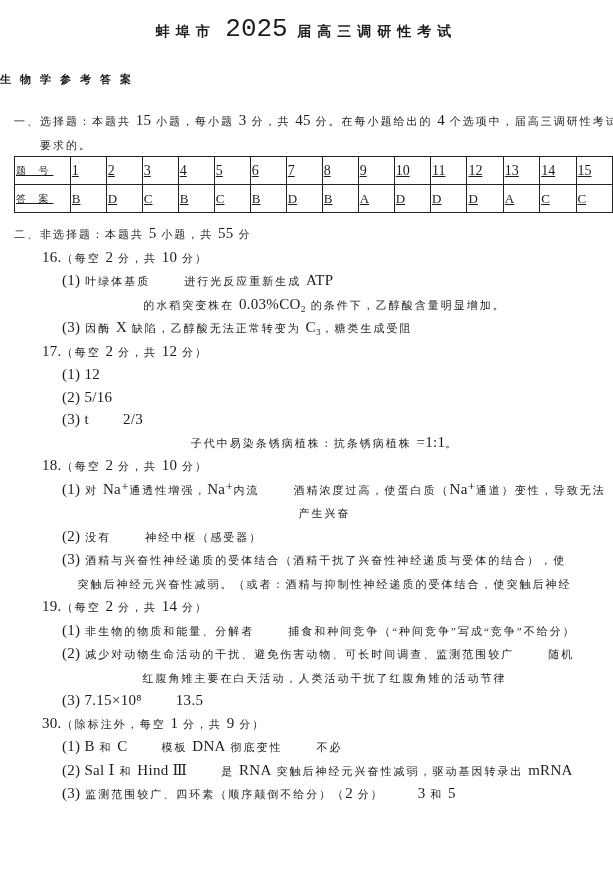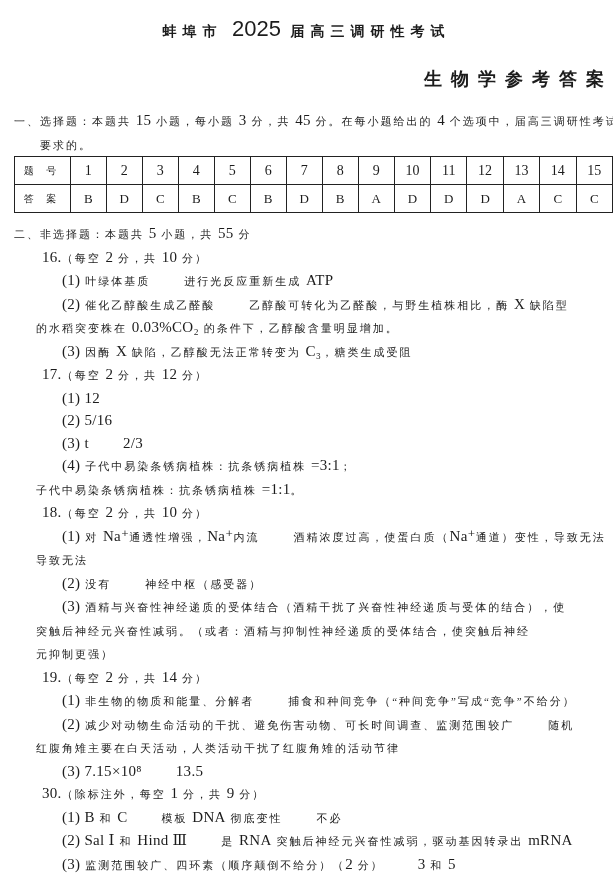--- a/index.html
+++ b/index.html
@@ -5,36 +5,36 @@
   html,body{margin:0;padding:0;}
   body{
     width:613px;height:880px;background:#ffffff;color:#1c1c1c;
     font-family:"Liberation Serif","DejaVu Serif",serif;
     overflow:hidden;
   }
   #doc{padding-top:10px;}
   
   .sc{font-family:"Liberation Serif","DejaVu Serif",serif;font-size:11px;letter-spacing:2px;}
   .sn{font-family:"Liberation Serif","DejaVu Serif",serif;font-size:15px;letter-spacing:0.3px;}
-  .sN{font-family:Liberation Sans, sans-serif;font-size:22px;margin-top:23px;}
+  .sN{font-family:Liberation Mono, monospace;font-size:26px;margin-top:23px;}
   .sg{display:inline-block;width:34px;}
   
   .line{line-height:22.5px;white-space:nowrap;}
   .L0{margin-left:14px;}
   .L1{margin-left:40px;}
   .L2{margin-left:42px;}
   .L3{margin-left:62px;}
-  .L4{margin-left:36px;}
+  .L4{margin-left:36px;text-align:center;}
   
   .t1{text-align:center;margin-top:2px;line-height:34px;white-space:nowrap;}
   .t1 .sc{font-weight:bold;font-size:14px;letter-spacing:6px;}
-  .t2{text-align:right;margin:18px 0 18px 0;font-weight:bold;font-size:18px;letter-spacing:9px;line-height:24px;}
+  .t2{text-align:left;margin:18px 0 18px 0;font-weight:bold;font-size:11px;letter-spacing:9px;line-height:24px;}
   
   .anstable{border-collapse:collapse;margin:0 0 9px 14px;}
-  .anstable td{border:1.4px solid #222;text-align:center;vertical-align:middle;}
+  .anstable td{border:1.4px solid #222;vertical-align:middle;text-decoration:underline;}
   .anstable td.lab{width:56px;height:25px;font-size:10px;letter-spacing:5px;}
   .anstable td.numcell{width:35px;height:25px;font-size:14px;}
   .anstable td.anscell{height:25px;font-size:13px;}
 </style>
 </head>
 <body>
 
 <div id="doc">
   <div class="t1 line" id="t1"><span class="sc">蚌埠市 </span><span class="sN">2025</span><span class="sc"> 届高三调研性考试</span></div>
   <div class="t2">生物学参考答案</div>
@@ -77,36 +77,33 @@
             <td class="anscell">D</td>
             <td class="anscell">A</td>
             <td class="anscell">C</td>
             <td class="anscell">C</td>
           </tr>
         </tbody>
       </table>
       <div class="line L0"><span class="sc">二、非选择题：本题共 </span><span class="sn">5</span><span class="sc"> 小题，共 </span><span class="sn">55</span><span class="sc"> 分</span></div>
       <div class="line L2"><span class="sn">16.</span><span class="sc">（每空 </span><span class="sn">2</span><span class="sc"> 分，共 </span><span class="sn">10</span><span class="sc"> 分）</span></div>
       <div class="line L3"><span class="sn">(1)</span><span class="sc"> 叶绿体基质</span><span class="sg"></span><span class="sc">进行光反应重新生成 </span><span class="sn">ATP</span></div>
-      <div class="line L3"><span class="sn">(2)</span><span class="sc"> 催化乙醇酸生成乙醛酸</span><span class="sg"></span><span class="sc">乙醇酸可转化为乙醛酸，与野生植株相比，酶 </span><span class="sn">X</span><span class="sc"> 缺陷型</span></div>
       <div class="line L4"><span class="sc">的水稻突变株在 </span><span class="sn">0.03%CO₂</span><span class="sc"> 的条件下，乙醇酸含量明显增加。</span></div>
       <div class="line L3"><span class="sn">(3)</span><span class="sc"> 因酶 </span><span class="sn">X</span><span class="sc"> 缺陷，乙醇酸无法正常转变为 </span><span class="sn">C₃</span><span class="sc">，糖类生成受阻</span></div>
       <div class="line L2"><span class="sn">17.</span><span class="sc">（每空 </span><span class="sn">2</span><span class="sc"> 分，共 </span><span class="sn">12</span><span class="sc"> 分）</span></div>
       <div class="line L3"><span class="sn">(1)</span><span class="sn"> 12</span></div>
       <div class="line L3"><span class="sn">(2)</span><span class="sn"> 5/16</span></div>
       <div class="line L3"><span class="sn">(3)</span><span class="sn"> t</span><span class="sg"></span><span class="sn">2/3</span></div>
-      <div class="line L3"><span class="sn">(4)</span><span class="sc"> 子代中易染条锈病植株：抗条锈病植株 </span><span class="sn">=3:1</span><span class="sc">；</span></div>
       <div class="line L4"><span class="sc">子代中易染条锈病植株：抗条锈病植株 </span><span class="sn">=1:1</span><span class="sc">。</span></div>
       <div class="line L2"><span class="sn">18.</span><span class="sc">（每空 </span><span class="sn">2</span><span class="sc"> 分，共 </span><span class="sn">10</span><span class="sc"> 分）</span></div>
       <div class="line L3"><span class="sn">(1)</span><span class="sc"> 对 </span><span class="sn">Na⁺</span><span class="sc">通透性增强，</span><span class="sn">Na⁺</span><span class="sc">内流</span><span class="sg"></span><span class="sc">酒精浓度过高，使蛋白质（</span><span class="sn">Na⁺</span><span class="sc">通道）变性，导致无法</span></div>
-      <div class="line L4"><span class="sc">导致无法</span></div>
+      <div class="line L4"><span class="sc">产生兴奋</span></div>
       <div class="line L3"><span class="sn">(2)</span><span class="sc"> 没有</span><span class="sg"></span><span class="sc">神经中枢（感受器）</span></div>
       <div class="line L3"><span class="sn">(3)</span><span class="sc"> 酒精与兴奋性神经递质的受体结合（酒精干扰了兴奋性神经递质与受体的结合），使</span></div>
       <div class="line L4"><span class="sc">突触后神经元兴奋性减弱。（或者：酒精与抑制性神经递质的受体结合，使突触后神经</span></div>
-      <div class="line L4"><span class="sc">元抑制更强）</span></div>
       <div class="line L2"><span class="sn">19.</span><span class="sc">（每空 </span><span class="sn">2</span><span class="sc"> 分，共 </span><span class="sn">14</span><span class="sc"> 分）</span></div>
       <div class="line L3"><span class="sn">(1)</span><span class="sc"> 非生物的物质和能量、分解者</span><span class="sg"></span><span class="sc">捕食和种间竞争（“种间竞争”写成“竞争”不给分）</span></div>
       <div class="line L3"><span class="sn">(2)</span><span class="sc"> 减少对动物生命活动的干扰、避免伤害动物、可长时间调查、监测范围较广</span><span class="sg"></span><span class="sc">随机</span></div>
       <div class="line L4"><span class="sc">红腹角雉主要在白天活动，人类活动干扰了红腹角雉的活动节律</span></div>
       <div class="line L3"><span class="sn">(3)</span><span class="sn"> 7.15×10⁸</span><span class="sg"></span><span class="sn">13.5</span></div>
       <div class="line L2"><span class="sn">30.</span><span class="sc">（除标注外，每空 </span><span class="sn">1</span><span class="sc"> 分，共 </span><span class="sn">9</span><span class="sc"> 分）</span></div>
       <div class="line L3"><span class="sn">(1)</span><span class="sn"> B</span><span class="sc"> 和 </span><span class="sn">C</span><span class="sg"></span><span class="sc">模板 </span><span class="sn">DNA</span><span class="sc"> 彻底变性</span><span class="sg"></span><span class="sc">不必</span></div>
       <div class="line L3"><span class="sn">(2)</span><span class="sn"> Sal Ⅰ</span><span class="sc"> 和 </span><span class="sn">Hind Ⅲ</span><span class="sg"></span><span class="sc">是 </span><span class="sn">RNA</span><span class="sc"> 突触后神经元兴奋性减弱，驱动基因转录出 </span><span class="sn">mRNA</span></div>
       <div class="line L3"><span class="sn">(3)</span><span class="sc"> 监测范围较广、四环素（顺序颠倒不给分）（</span><span class="sn">2</span><span class="sc"> 分）</span><span class="sg"></span><span class="sn">3</span><span class="sc"> 和 </span><span class="sn">5</span></div>
       <div class="line L3"></div>

